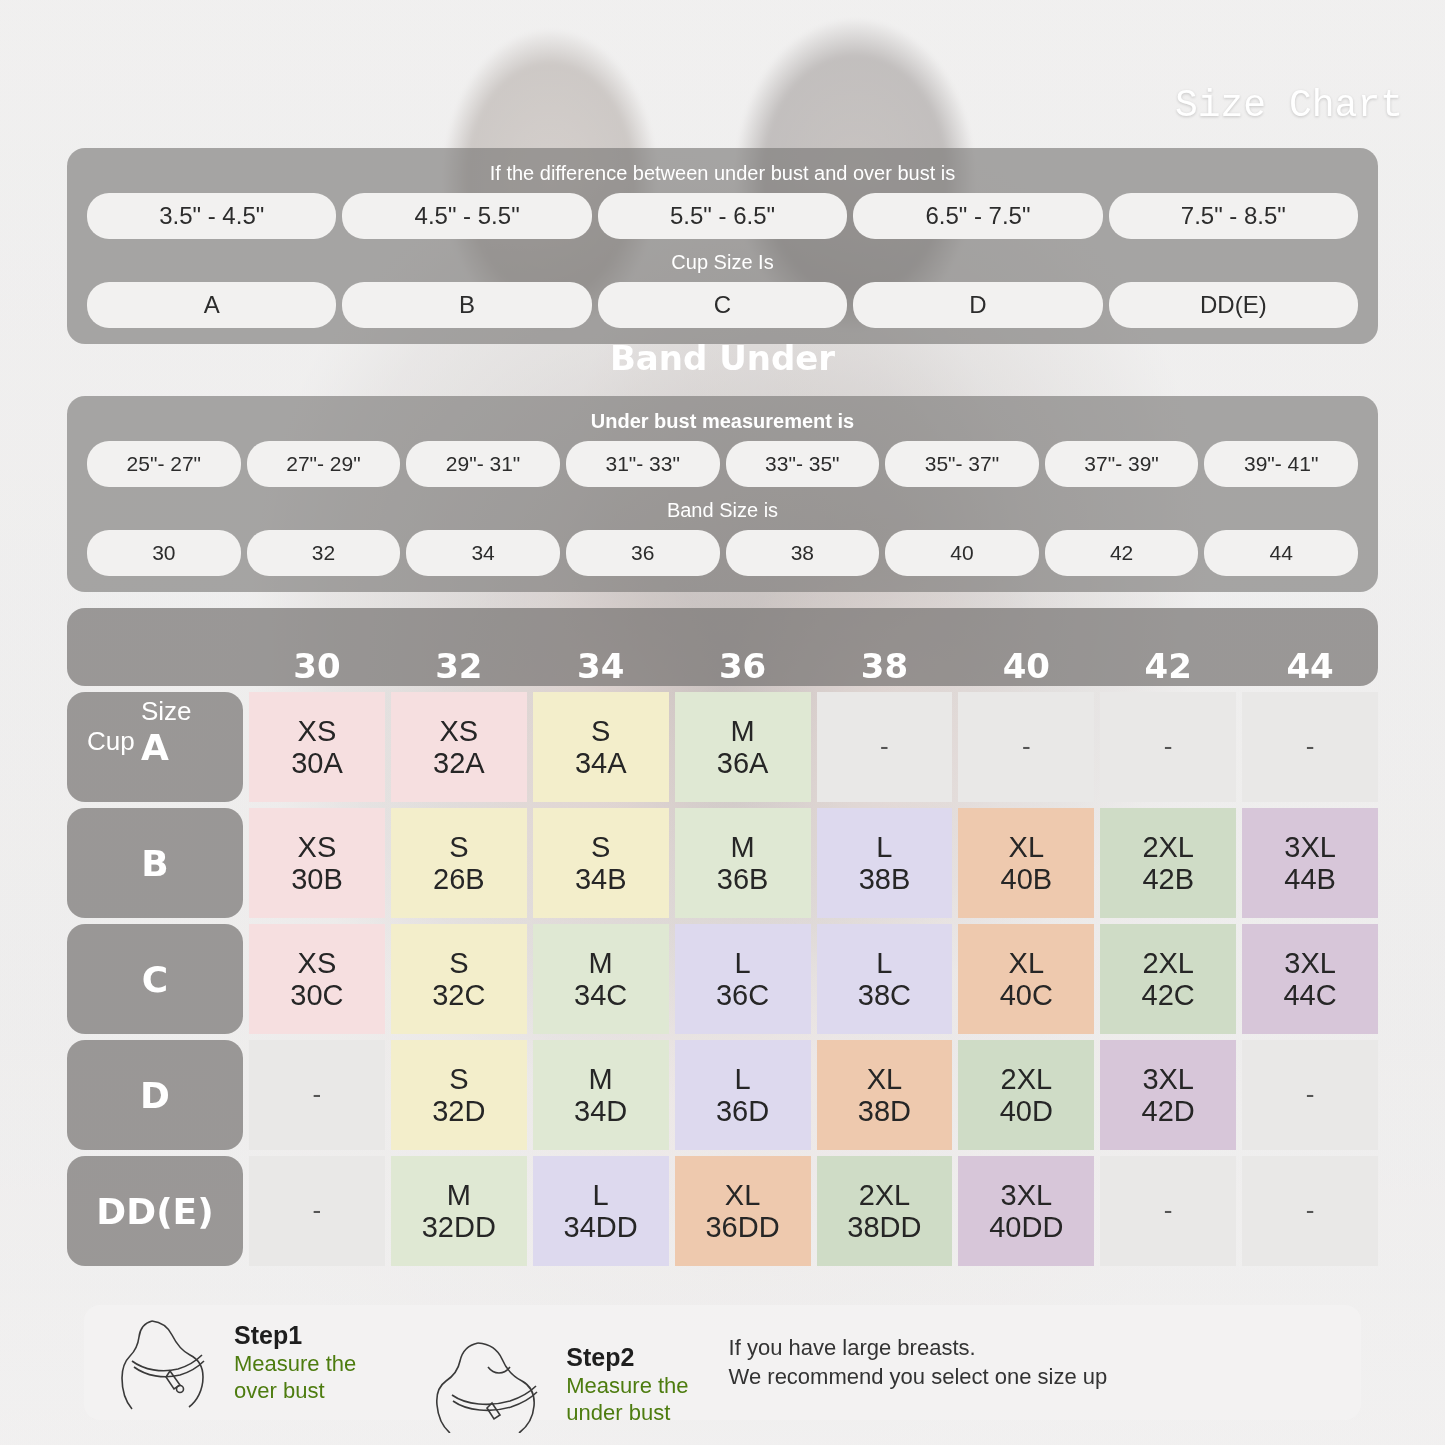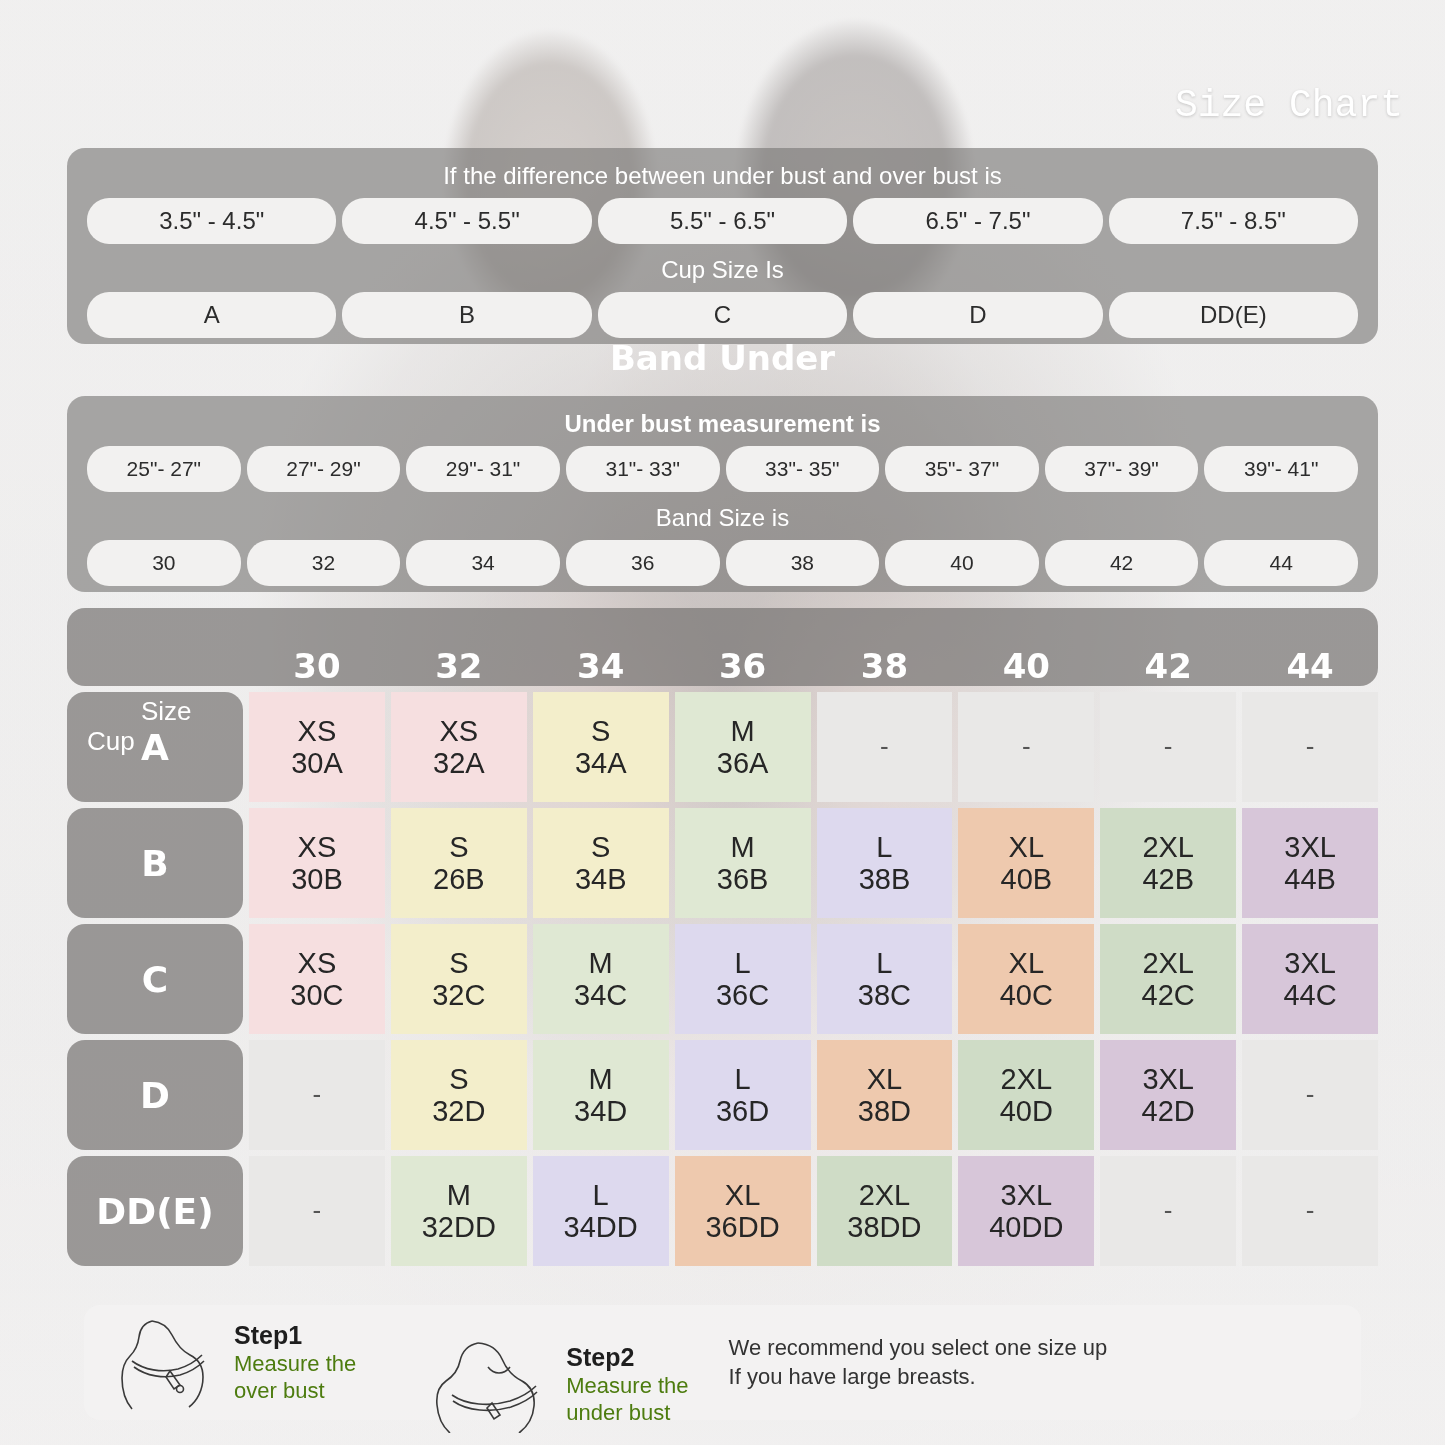--- a/index.html
+++ b/index.html
@@ -59,21 +59,21 @@
     font-family:Liberation Mono, monospace;
     margin-top:44px;
   }
 
   .panel{
     position:absolute;left:67px;width:1311px;
     background:rgba(120,118,116,0.62);
     border-radius:18px;
   }
   .panelSub{
-    text-align:center;color:#fff;font-size:24px;margin-top:6px;
+    text-align:center;color:#fff;font-size:20px;margin-top:6px;
   }
   .rowcells{display:flex;gap:6px;padding:0 20px;margin-top:8px;}
   .cell{
     flex:1;background:#f2f1f0;border-radius:22px;height:46px;
     display:flex;align-items:center;justify-content:center;
     font-size:24px;color:#2c2c2c;
   }
   .cell.small{font-size:21px;}
 
   
@@ -409,18 +409,18 @@
         </g>
       </svg>
       <div class="steptxt">
         <div class="h">Step2</div>
         <div class="l">Measure the</div>
         <div class="l">under bust</div>
       </div>
     </div>
 
     <div class="tips">
+      <div class="l">If you have large breasts.</div>
       <div class="l">We recommend you select one size up</div>
-      <div class="l">If you have large breasts.</div>
     </div>
   </div>
 
 </div>
 
 </body></html>

